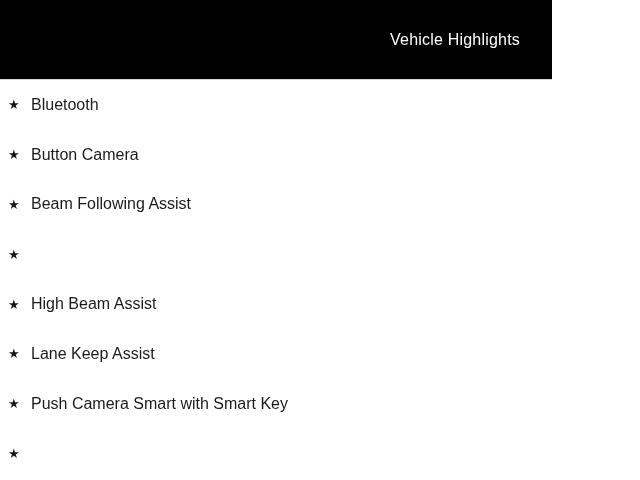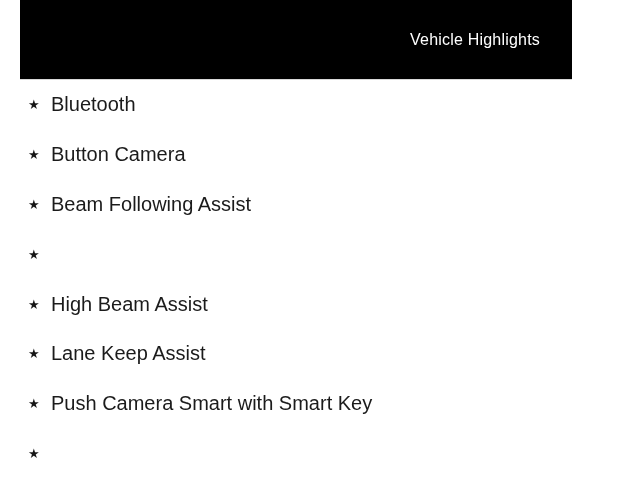--- a/index.html
+++ b/index.html
@@ -7,21 +7,20 @@
     padding: 0;
     background: #ffffff;
   }
   .screen {
     position: relative;
     width: 552px;
     height: 480px;
     background: #ffffff;
     overflow: hidden;
     font-family: "Liberation Sans", sans-serif;
-    padding-left: 20px;
   }
   .header {
     box-sizing: border-box;
     width: 100%;
     height: 80px;
     background: #000000;
     display: flex;
     align-items: center;
     justify-content: flex-end;
     padding-right: 32px;
@@ -47,21 +46,21 @@
   .star {
     width: 15px;
     font-size: 13px;
     line-height: 1;
     color: #161616;
     margin-right: 8px;
     text-align: left;
     flex: 0 0 auto;
   }
   .item-label {
-    font-size: 20px;
+    font-size: 16px;
     color: #1b1b1b;
   }
 </style>
 </head>
 <body>
 
 <div class="screen">
 
   <div class="header">
     <span class="header-title">Vehicle Highlights</span>

